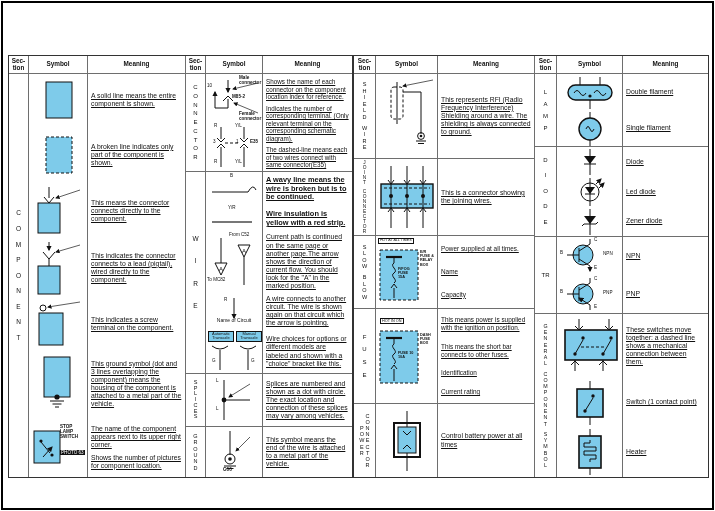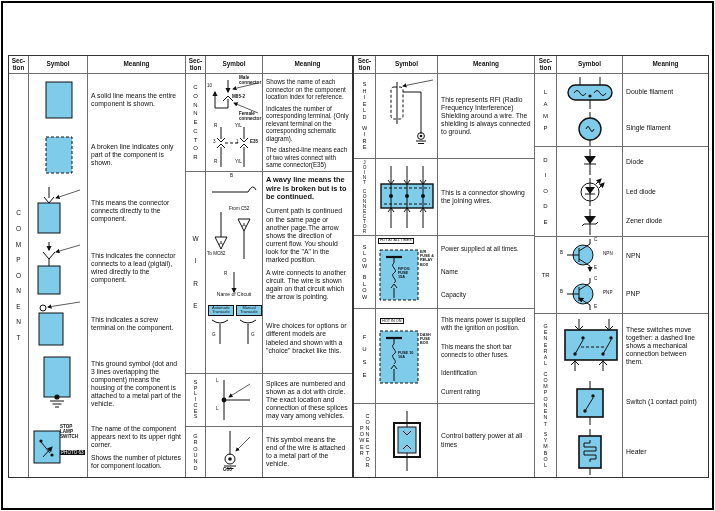--- a/index.html
+++ b/index.html
@@ -18,21 +18,21 @@
   .hcell{display:flex;align-items:center;justify-content:center;font-size:6.4px;font-weight:bold;
          border-right:1px solid #6e6e6e;box-sizing:border-box;text-align:center;line-height:1.05;}
   .hcell:last-child{border-right:none;flex:1;}
   .sec{display:flex;border-bottom:1px solid #6e6e6e;box-sizing:border-box;flex:none;}
   .sec:last-child{border-bottom:none;}
   .seclabel{border-right:1px solid #6e6e6e;box-sizing:border-box;display:flex;flex-direction:column;
             align-items:center;justify-content:center;font-size:6px;gap:4px;flex:none;}
   .seclabel .vword{display:flex;flex-direction:column;align-items:center;}
   .seclabel[data-vertical="cols"]{flex-direction:row;align-items:center;gap:1px;}
   .content{display:flex;flex-direction:column;flex:1;min-width:0;}
-  .subrow{display:flex;flex:none;min-height:0;}
+  .subrow{display:flex;flex:none;min-height:0;text-decoration:underline;}
   .subrow.fill{flex:1;}
   .symcell{border-right:1px solid #6e6e6e;box-sizing:border-box;position:relative;flex:none;
            display:flex;align-items:center;justify-content:center;}
   .meancell{flex:1;min-width:0;padding:2px 3px;box-sizing:border-box;display:flex;flex-direction:column;
             justify-content:center;font-size:6.8px;line-height:1.2;}
   .m{margin:2px 0;}
   .m.bold{font-weight:bold;font-size:7.4px;}
   svg{display:block;}
   .ln{stroke:#111;stroke-width:1;fill:none;}
   .lnthick{stroke:#111;stroke-width:2.2;fill:none;}
@@ -260,20 +260,31 @@
               <svg width="56" height="24">
                 <line x1="6" y1="15" x2="42" y2="15" class="ln"></line>
                 <path d="M42,15 q5,-9 8,-2" class="ln"></path>
               </svg>
               <div class="tinylbl" style="left:24px;top:1px;">B</div>
             </div>
             <div class="meancell">
                 <p class="m bold">A wavy line means the wire is broken but is to be continued.</p>
               </div>
           </div>
+          <div class="subrow" style="height:26px">
+            <div class="symcell" style="width:57px">
+              <svg width="56" height="18">
+                  <line x1="6" y1="12" x2="46" y2="12" class="lngray"></line>
+                </svg>
+              <div class="tinylbl" style="left:22px;top:-1px;">Y/R</div>
+            </div>
+            <div class="meancell">
+                <p class="m bold">Wire insulation is yellow with a red strip.</p>
+              </div>
+          </div>
           <div class="subrow" style="height:60px">
             <div class="symcell" style="width:57px">
               <svg width="56" height="58">
                 <line x1="15" y1="5" x2="15" y2="30" class="ln"></line>
                 <polygon points="9,30 21,30 15,42" fill="#fff" class="ln"></polygon>
                 <text x="15" y="38" font-size="6" text-anchor="middle" fill="#111">A</text>
                 <polygon points="32,12 44,12 38,24" fill="#fff" class="ln"></polygon>
                 <text x="38" y="20" font-size="6" text-anchor="middle" fill="#111">A</text>
                 <line x1="38" y1="24" x2="38" y2="52" class="ln"></line>
               </svg>

